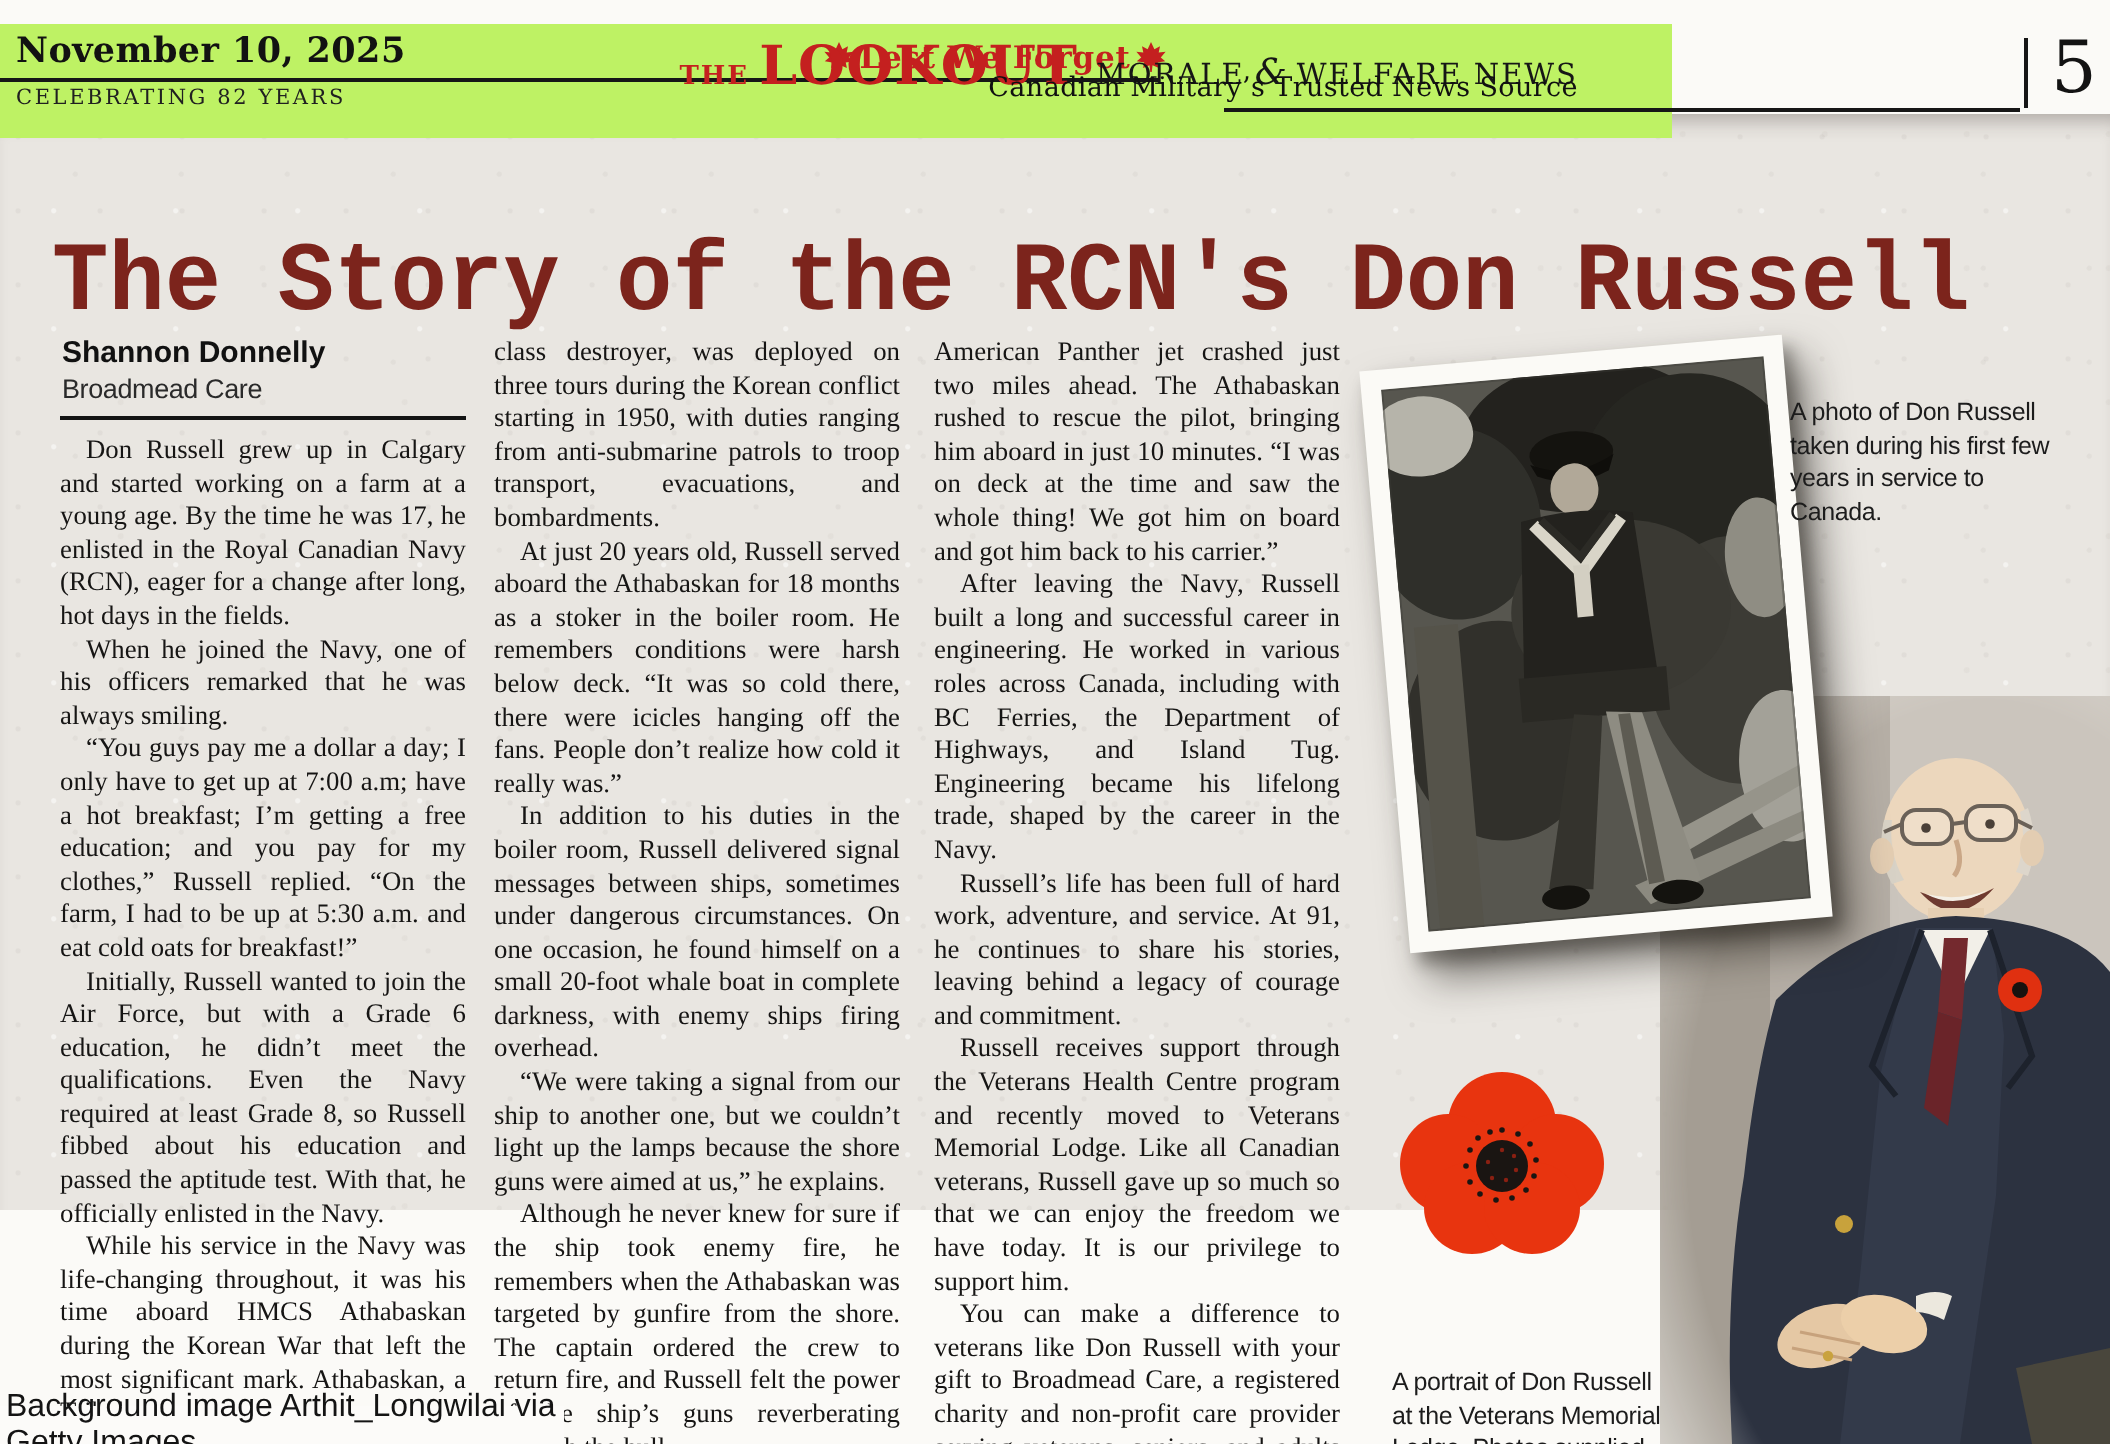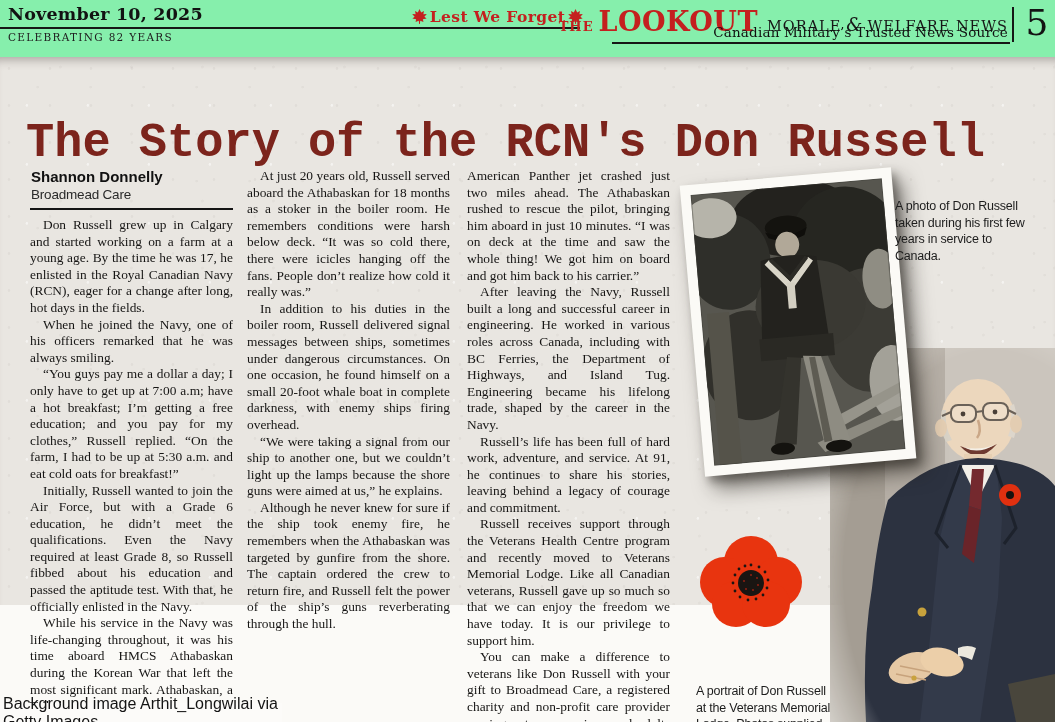--- a/index.html
+++ b/index.html
@@ -2,21 +2,21 @@
 <html lang="en"><head>
 <meta charset="utf-8">
 <style>
   html,body{margin:0;padding:0;background:#777;}
   .page{
     position:relative;width:1055px;height:722px;margin:0 auto;
     background:#fbfaf7;overflow:hidden;
     font-family:"Liberation Serif", serif;
   }
   
-  .hdr{position:absolute;left:0;top:0;width:1055px;height:57px;background:#86efac;z-index:5;}
+  .hdr{position:absolute;left:0;top:12px;width:836px;height:57px;background:#bef264;z-index:5;}
   .hdr-date{position:absolute;left:8px;top:4px;font-family:"DejaVu Serif",serif;font-weight:700;font-size:17.5px;color:#121212;letter-spacing:.2px;}
   .hdr-rule-left{position:absolute;left:0;top:27px;width:580px;height:2px;background:#161616;}
   .hdr-celebrating{position:absolute;left:8px;top:31px;font-family:"DejaVu Serif",serif;font-size:10.5px;letter-spacing:1.3px;color:#202020;}
   .hdr-banner{position:absolute;left:400px;top:7px;width:195px;display:flex;align-items:center;justify-content:center;gap:3px;}
   .hdr-banner-text{font-family:"DejaVu Serif",serif;font-weight:700;font-size:15.5px;color:#c4201f;letter-spacing:.4px;}
   .leaf{width:15px;height:15px;display:block;}
   .mast1{position:absolute;right:47px;top:6px;white-space:nowrap;display:flex;align-items:baseline;}
   .mast-the{font-family:"DejaVu Serif",serif;font-weight:700;font-size:13px;color:#c4201f;letter-spacing:1px;margin-right:5px;margin-left:12px;}
   .mast-name{font-family:"DejaVu Serif",serif;font-weight:700;font-size:27px;color:#c4201f;letter-spacing:.5px;margin-right:9px;}
   .mast-morale,.mast-welfare{font-family:"DejaVu Serif",serif;font-size:14.5px;color:#161616;letter-spacing:1px;}
@@ -123,20 +123,21 @@
     <div class="byline-rule"></div>
 
     <div class="newscol col1">
         <p>Don Russell grew up in Calgary and started working on a farm at a young age. By the time he was 17, he enlisted in the Royal Canadian Navy (RCN), eager for a change after long, hot days in the fields.</p>
         <p>When he joined the Navy, one of his officers remarked that he was always smiling.</p>
         <p>“You guys pay me a dollar a day; I only have to get up at 7:00 a.m; have a hot breakfast; I’m getting a free education; and you pay for my clothes,” Russell replied. “On the farm, I had to be up at 5:30 a.m. and eat cold oats for breakfast!”</p>
         <p>Initially, Russell wanted to join the Air Force, but with a Grade 6 education, he didn’t meet the qualifications. Even the Navy required at least Grade 8, so Russell fibbed about his education and passed the aptitude test. With that, he officially enlisted in the Navy.</p>
         <p>While his service in the Navy was life-changing throughout, it was his time aboard HMCS Athabaskan during the Korean War that left the most significant mark. Athabaskan, a Tribal-</p>
       </div>
     <div class="newscol col2">
+        <p class="cont">class destroyer, was deployed on three tours during the Korean conflict starting in 1950, with duties ranging from anti-submarine patrols to troop transport, evacuations, and bombardments.</p>
         <p>At just 20 years old, Russell served aboard the Athabaskan for 18 months as a stoker in the boiler room. He remembers conditions were harsh below deck. “It was so cold there, there were icicles hanging off the fans. People don’t realize how cold it really was.”</p>
         <p>In addition to his duties in the boiler room, Russell delivered signal messages between ships, sometimes under dangerous circumstances. On one occasion, he found himself on a small 20-foot whale boat in complete darkness, with enemy ships firing overhead.</p>
         <p>“We were taking a signal from our ship to another one, but we couldn’t light up the lamps because the shore guns were aimed at us,” he explains.</p>
         <p>Although he never knew for sure if the ship took enemy fire, he remembers when the Athabaskan was targeted by gunfire from the shore. The captain ordered the crew to return fire, and Russell felt the power of the ship’s guns reverberating through the hull.</p>
       </div>
     <div class="newscol col3">
         <p class="cont">American Panther jet crashed just two miles ahead. The Athabaskan rushed to rescue the pilot, bringing him aboard in just 10 minutes. “I was on deck at the time and saw the whole thing! We got him on board and got him back to his carrier.”</p>
         <p>After leaving the Navy, Russell built a long and successful career in engineering. He worked in various roles across Canada, including with BC Ferries, the Department of Highways, and Island Tug. Engineering became his lifelong trade, shaped by the career in the Navy.</p>
         <p>Russell’s life has been full of hard work, adventure, and service. At 91, he continues to share his stories, leaving behind a legacy of courage and commitment.</p>
         <p>Russell receives support through the Veterans Health Centre program and recently moved to Veterans Memorial Lodge. Like all Canadian veterans, Russell gave up so much so that we can enjoy the freedom we have today. It is our privilege to support him.</p>

